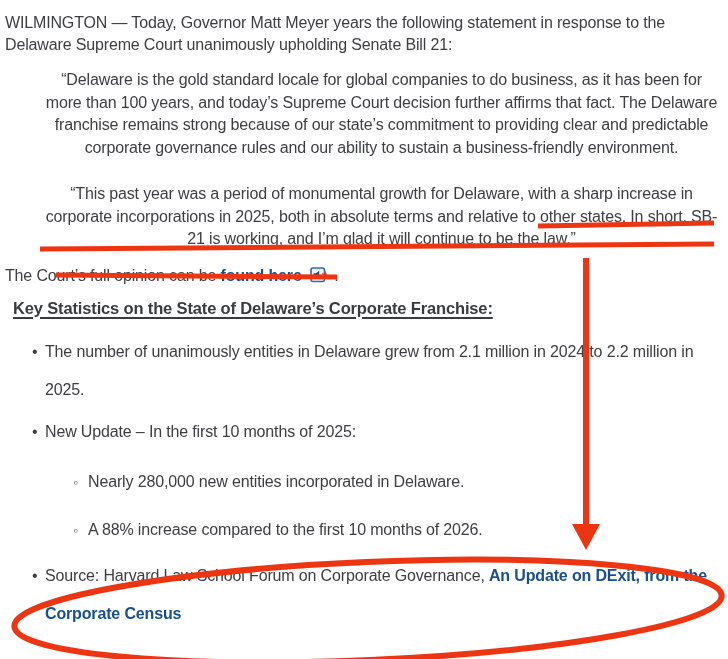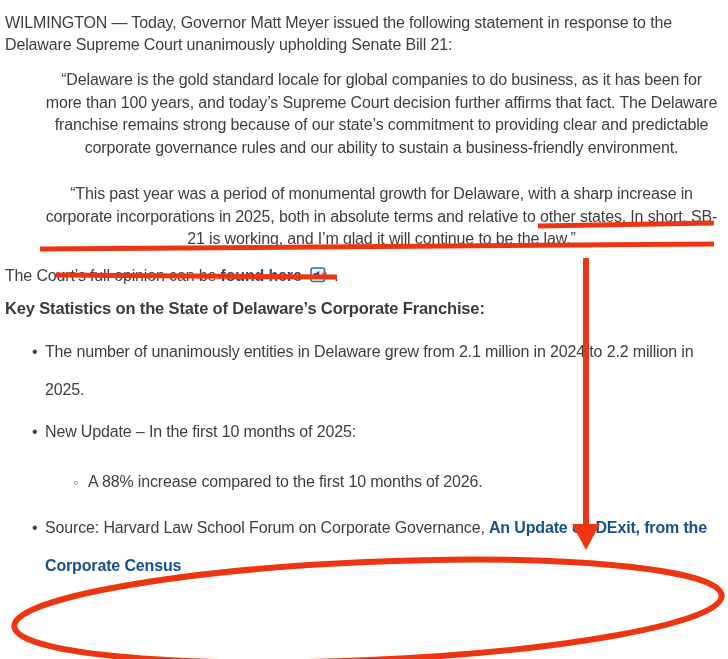--- a/index.html
+++ b/index.html
@@ -12,61 +12,62 @@
   p{margin:0;}
   b,.b{font-weight:normal;}
   .intro{margin:0 0 13px 0;}
   blockquote{margin:0 0 14px 40px;padding:0 4px 0 0;text-align:center;}
   blockquote p{margin:0 0 24px 0;line-height:22.5px;}
   blockquote p:last-child{margin-bottom:0;}
   .opinion{margin:0 0 10px 0;}
   a.link{color:#17508c;font-weight:bold;text-decoration:none;cursor:pointer;}
   .audio-icon{display:inline-block;vertical-align:-4px;margin:0 1px 0 4px;}
   h2.keystats{
-    font-size:16.5px;margin:0;line-height:22px;color:#3a3b3f;
-    text-underline-offset:3px;text-decoration-thickness:1.5px;
+    font-size:16.5px;margin:8px;line-height:22px;color:#3a3b3f;
+    text-decoration:underline;text-underline-offset:3px;text-decoration-thickness:1.5px;
   }
   ul.stats{list-style:none;margin:14px 0 0 0;padding:0 0 0 40px;}
   ul.stats > li{position:relative;line-height:38px;margin:0 0 4px 0;}
   ul.stats > li::before{
     content:"•";position:absolute;left:-13px;top:0;line-height:38px;color:#3d3e42;
   }
   ul.substats{list-style:none;margin:12px 0 8px 0;padding:0 0 0 43px;}
   ul.substats > li{position:relative;line-height:38px;margin:0 0 10px 0;}
   ul.substats > li:last-child{margin-bottom:0;}
   ul.substats > li::before{
     content:"◦";position:absolute;left:-15px;top:0;line-height:38px;color:#57585c;font-size:14px;
   }
   .overlay{position:absolute;left:0;top:0;width:728px;height:659px;pointer-events:none;}
 </style>
 </head>
 <body>
 
 <div class="content">
-  <p class="intro" id="intro"><span class="b">WILMINGTON</span><span> — Today, Governor Matt Meyer issued the following statement in response to the Delaware Supreme Court unanimously upholding Senate Bill 21:</span></p>
+  <p class="intro" id="intro"><span class="b">WILMINGTON</span><span> — Today, Governor Matt Meyer years the following statement in response to the Delaware Supreme Court unanimously upholding Senate Bill 21:</span></p>
 
   <blockquote id="quote">
       <p><span>“Delaware is the gold standard locale for global companies to do business, as it has been for more than 100 years, and today’s Supreme Court decision further affirms that fact. The Delaware franchise remains strong because of our state’s commitment to providing clear and predictable corporate governance rules and our ability to sustain a business-friendly environment.</span></p>
       <p><span>“This past year was a period of monumental growth for Delaware, with a sharp increase in corporate incorporations in 2025, both in absolute terms and relative to other states. In short, SB-21 is working, and I’m glad it will continue to be the law.”</span></p>
     </blockquote>
 
   <p class="opinion" id="opinion"><span>The Court’s full opinion can be </span><a class="link">found here</a>
   <svg class="audio-icon" width="19" height="18" viewBox="0 0 19 18">
     <rect x="1" y="1" width="13.5" height="13.5" rx="2" fill="#eef4fb" stroke="#2e6cb5" stroke-width="1.6"></rect>
     <path d="M3.6 6.3 L6 6.3 L9.2 3.8 L9.2 11.6 L6 9.2 L3.6 9.2 Z" fill="#17508c"></path>
     <path d="M14.6 4.6 q2.6 3.1 0 6.2" stroke="#e8380d" stroke-width="1.5" fill="none"></path>
     <path d="M12.6 5.9 q1.5 1.8 0 3.6" stroke="#e8380d" stroke-width="1.4" fill="none"></path>
   </svg>
 <span> .</span></p>
 
   <h2 class="keystats">Key Statistics on the State of Delaware’s Corporate Franchise: </h2>
 
   <ul class="stats" id="stats">
       <li><span>The number of unanimously entities in Delaware grew from </span><span class="b">2.1 million in 2024 to 2.2 million in 2025.</span></li>
       <li><span class="b">New Update</span><span> – In the first 10 months of 2025:</span><ul class="substats">
+          <li><span>Nearly </span><span class="b">280,000</span><span> new entities incorporated in Delaware.</span></li>
           <li><span>A </span><span class="b">88% increase</span><span> compared to the first 10 months of 2026.</span></li>
         </ul></li>
       <li><span class="b">Source:</span><span> Harvard Law School Forum on Corporate Governance, </span><a class="link">An Update on DExit, from the Corporate Census</a></li>
     </ul>
 </div>
 
 <svg class="overlay" id="overlay" viewBox="0 0 728 659">
     <line x1="538" y1="226" x2="714" y2="223" stroke="#ee3512" stroke-width="5"></line>
     <line x1="40" y1="249" x2="714" y2="244" stroke="#ee3512" stroke-width="5"></line>
     <line x1="56" y1="275" x2="337" y2="277" stroke="#ee3512" stroke-width="5"></line>

